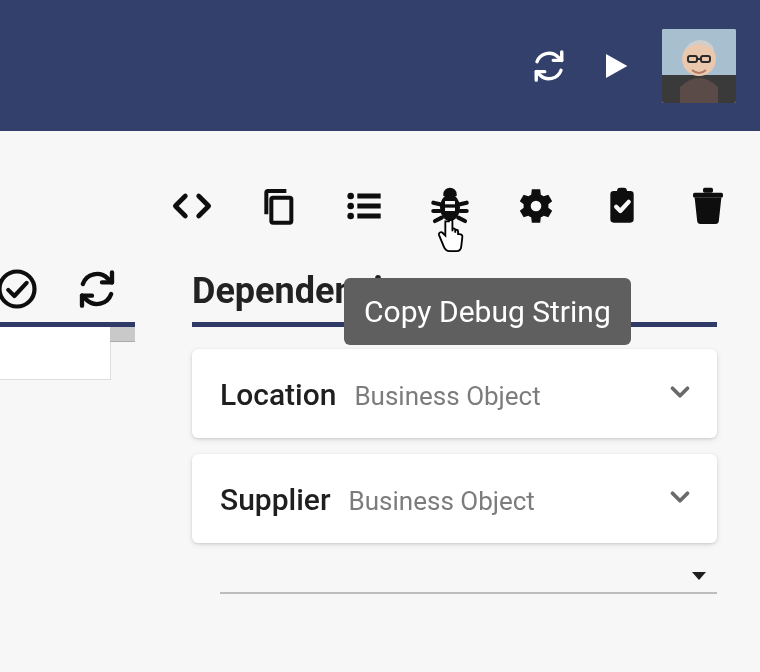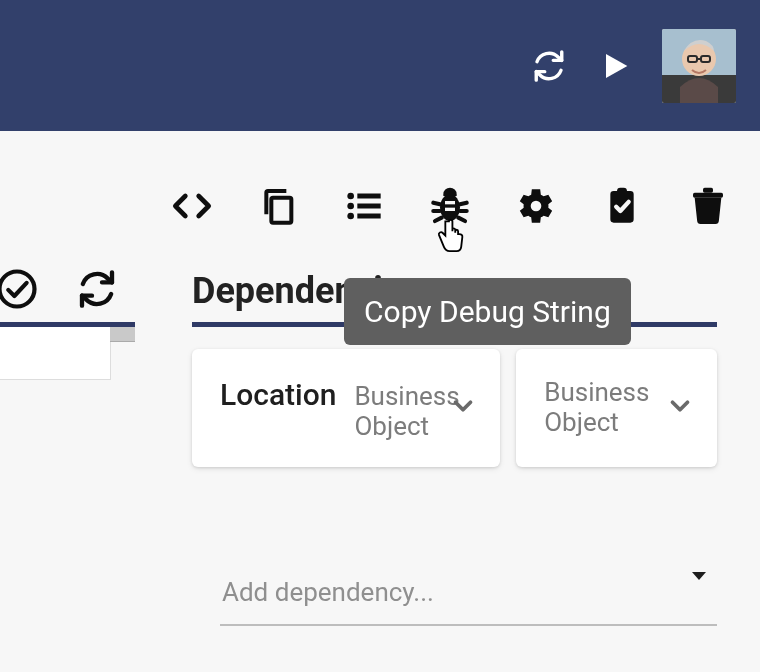--- a/index.html
+++ b/index.html
@@ -132,20 +132,21 @@
     height:5px;
     background:var(--divider);
   }
 
   .cards-wrap{
     position:absolute;
     top:349px;
     left:192px;
     width:525px;
     display:flex;
+    flex-direction:column;
     gap:16px;
   }
   .dep-card{
     background:var(--panel);
     border-radius:6px;
     box-shadow:0 1px 3px rgba(0,0,0,0.12),0 2px 6px rgba(0,0,0,0.08);
     padding:28px 24px 26px 28px;
     display:flex;
     align-items:baseline;
     position:relative;
@@ -309,29 +310,29 @@
   <div class="dep-card">
     <span class="dep-name">Location</span>
     <span class="dep-type">Business Object</span>
     <span class="dep-chevron">
       <svg width="30" height="30" viewBox="0 0 24 24" fill="none" stroke="currentColor" stroke-width="3" stroke-linecap="round" stroke-linejoin="round">
           <polyline points="6 9 12 15 18 9"></polyline>
         </svg>
     </span>
   </div>
   <div class="dep-card">
+    <span class="dep-name">Supplier</span>
     <span class="dep-type">Business Object</span>
     <span class="dep-chevron">
       <svg width="30" height="30" viewBox="0 0 24 24" fill="none" stroke="currentColor" stroke-width="3" stroke-linecap="round" stroke-linejoin="round">
           <polyline points="6 9 12 15 18 9"></polyline>
         </svg>
     </span>
   </div>
 </div>
 
 <div class="add-dep">
-  <input class="add-dep-input" placeholder="Add dependency..." style="">
   <span class="add-dep-caret">
     <svg width="24" height="24" viewBox="0 0 24 24" fill="currentColor">
         <path d="M5 8l7 8 7-8z"></path>
       </svg>
   </span>
 </div>
 
 </body></html>

